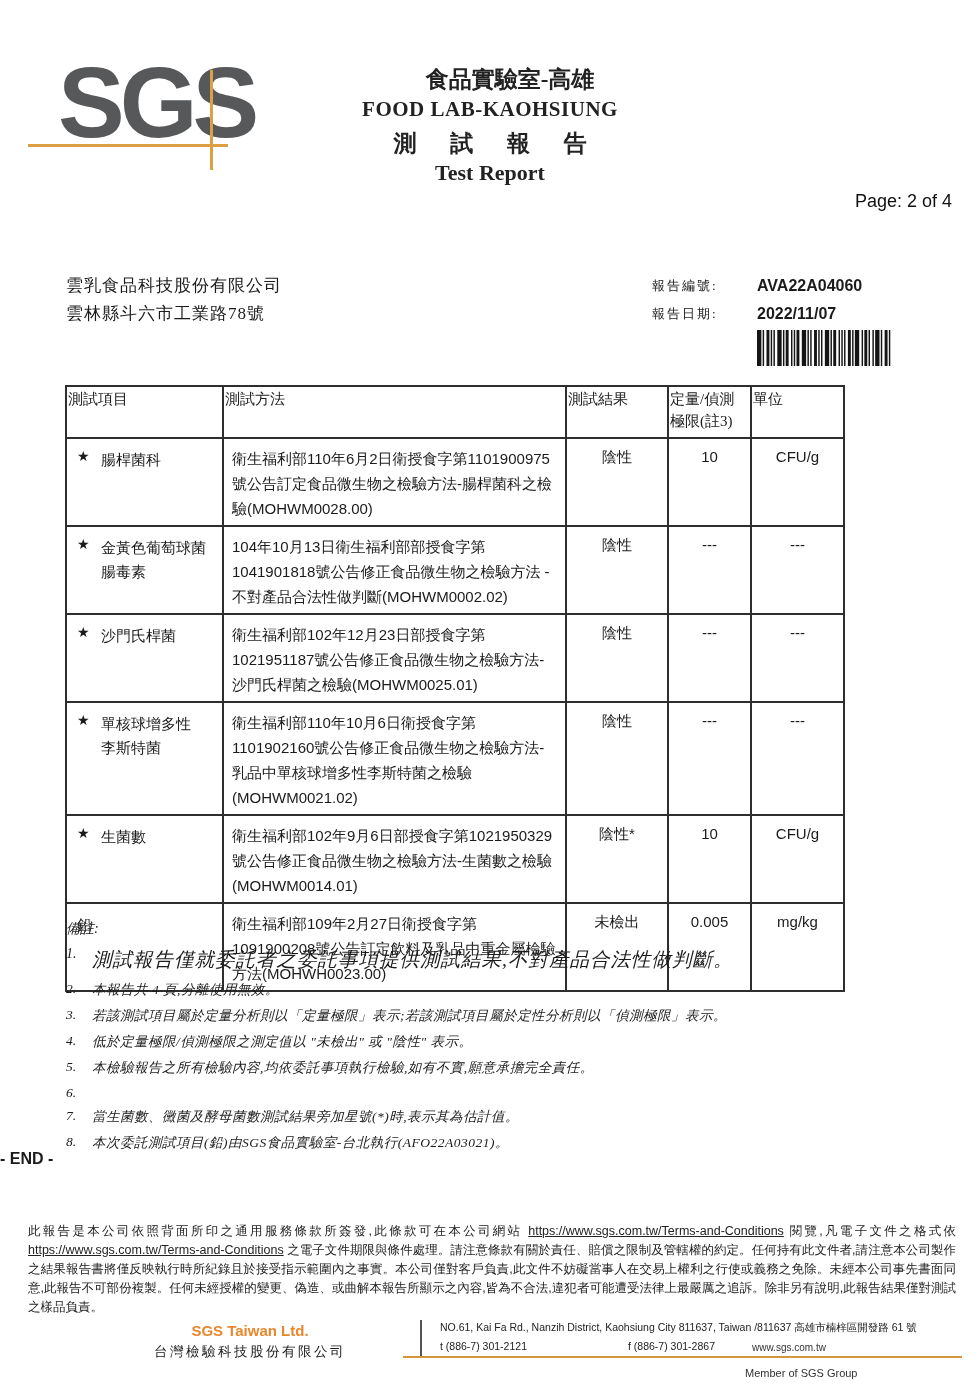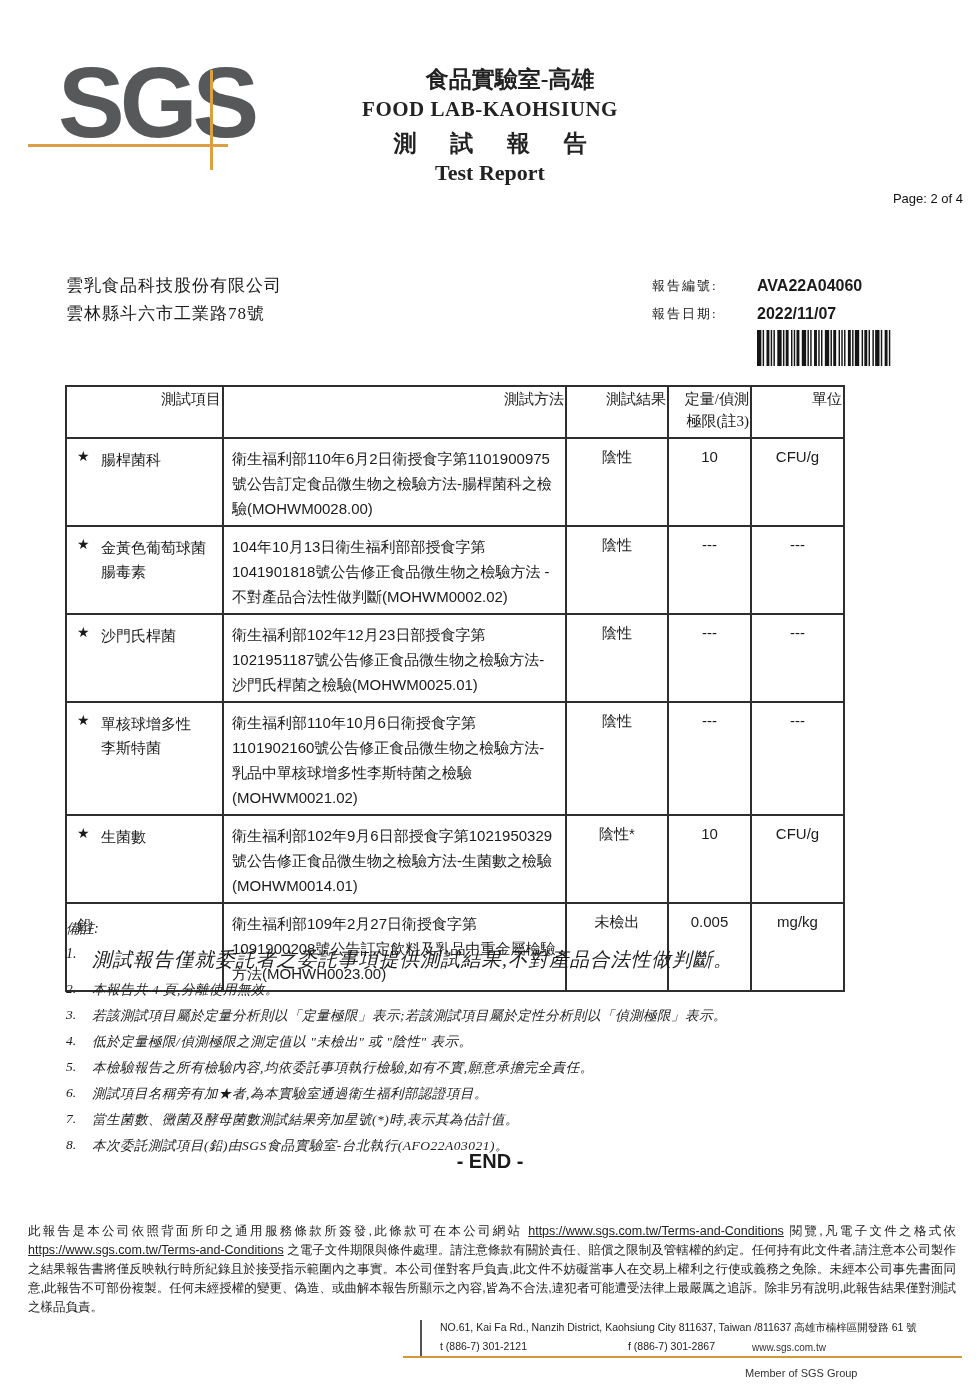--- a/index.html
+++ b/index.html
@@ -8,51 +8,51 @@
   
   .logo-text{position:absolute;left:58px;top:52px;font-size:100px;line-height:1;font-weight:700;
              letter-spacing:-5px;color:#57585a;font-family:"Liberation Sans",sans-serif;}
   .logo-hline{position:absolute;left:28px;top:144px;width:200px;height:3px;background:#dd9f44;}
   .logo-vline{position:absolute;left:210px;top:70px;width:3px;height:100px;background:#dd9f44;}
   .center-title{position:absolute;left:0;right:0;text-align:center;font-family:"Liberation Serif","DejaVu Serif",serif;font-weight:700;color:#222;}
   .t-zh1{top:64px;font-size:23px;padding-left:40px;}
   .t-en1{top:97px;font-size:21px;letter-spacing:.5px;}
   .t-zh2{top:128px;font-size:23px;letter-spacing:14px;text-indent:14px;}
   .t-en2{top:160px;font-size:22px;}
-  .page-label{position:absolute;right:17px;top:191px;font-size:13px;color:#111;}
+  .page-label{position:absolute;right:28px;top:191px;font-size:18px;color:#111;}
   
   .client-name{position:absolute;left:66px;top:274px;font-size:17px;font-family:"Liberation Serif","DejaVu Serif",serif;letter-spacing:1px;text-align:right;}
   .client-addr{position:absolute;left:66px;top:302px;font-size:17px;font-family:"Liberation Serif","DejaVu Serif",serif;letter-spacing:1px;}
   .meta-label{position:absolute;left:652px;font-size:13px;font-family:"Liberation Serif","DejaVu Serif",serif;letter-spacing:2px;}
   .meta-value{position:absolute;left:757px;font-size:16px;font-weight:700;}
   .m1{top:277px;} .m2{top:305px;}
   .barcode{position:absolute;left:757px;top:330px;width:152px;height:36px;}
   
   table.results{position:absolute;left:65px;top:385px;border-collapse:collapse;table-layout:fixed;
                 width:778px;font-size:15px;}
   table.results td,table.results th{border:2px solid #2e2e2e;vertical-align:top;overflow:hidden;}
-  th.h{font-family:"Liberation Serif","DejaVu Serif",serif;font-weight:400;font-size:15px;text-align:right;
+  th.h{font-family:"Liberation Serif","DejaVu Serif",serif;font-weight:400;font-size:15px;text-align:left;
        vertical-align:middle;white-space:pre-line;line-height:22px;}
   .col-item{width:157px;} .col-method{width:343px;} .col-result{width:102px;} .col-limit{width:83px;} .col-unit{width:93px;}
   td.c-item{padding:9px 4px 4px 10px;}
   .item-flex{display:flex;align-items:flex-start;}
   .star{width:24px;flex:none;font-size:14px;}
   .star:empty{display:none;}
   .item-name{white-space:pre-line;line-height:24px;}
   td.c-method{padding:7px 6px 4px 8px;line-height:25px;}
   td.c-center{text-align:center;padding-top:9px;}
   
   .notes{position:absolute;left:66px;top:920px;right:36px;font-family:"Liberation Serif","DejaVu Serif",serif;font-style:italic;}
   .notes-label{font-size:14px;margin-bottom:8px;}
   .note-row{display:flex;margin-bottom:5px;}
   .note-num{width:26px;flex:none;font-size:13.5px;padding-top:2px;}
   .note-text{font-size:13.5px;line-height:21px;letter-spacing:.5px;}
   .note-large .note-text{font-size:19.5px;line-height:28px;letter-spacing:1px;}
   .note-large .note-num{font-size:14px;padding-top:0;}
-  .end-label{position:absolute;left:0;right:0;top:1150px;text-align:center;font-size:20px;font-weight:700;}
+  .end-label{position:absolute;left:0;right:0;top:1150px;text-align:left;font-size:16px;font-weight:700;}
   
   .disclaimer{position:absolute;left:28px;right:24px;top:1222px;font-size:12.5px;line-height:19px;
               text-align:justify;color:#222;}
   .disclaimer a{color:#222;text-decoration:underline;}
   
   .f-company{position:absolute;left:105px;top:1322px;width:290px;text-align:center;}
   .f-company-en{font-size:15px;font-weight:700;color:#e8872d;}
   .f-company-zh{font-size:13.5px;font-family:"Liberation Serif","DejaVu Serif",serif;letter-spacing:2.5px;margin-top:4px;}
   .f-divider{position:absolute;left:420px;top:1320px;width:2px;height:36px;background:#555;}
   .f-address{position:absolute;left:440px;top:1321px;font-size:10.5px;color:#222;width:480px;}
@@ -234,36 +234,39 @@
     <div class="note-row">
       <span class="note-num">4.</span>
       <span class="note-text">低於定量極限/偵測極限之測定值以 "未檢出" 或 "陰性" 表示。</span>
     </div>
     <div class="note-row">
       <span class="note-num">5.</span>
       <span class="note-text">本檢驗報告之所有檢驗內容,均依委託事項執行檢驗,如有不實,願意承擔完全責任。</span>
     </div>
     <div class="note-row">
       <span class="note-num">6.</span>
-      <span class="note-text">測試項目名稱旁有加★者,為本實驗室通過衛生福利部認證項目。</span>
     </div>
     <div class="note-row">
       <span class="note-num">7.</span>
       <span class="note-text">當生菌數、黴菌及酵母菌數測試結果旁加星號(*)時,表示其為估計值。</span>
     </div>
     <div class="note-row">
       <span class="note-num">8.</span>
       <span class="note-text">本次委託測試項目(鉛)由SGS食品實驗室-台北執行(AFO22A03021)。</span>
     </div>
   </div>
 
   <div class="end-label">- END -</div>
 
   <div class="disclaimer"><span>此報告是本公司依照背面所印之通用服務條款所簽發,此條款可在本公司網站 </span><a href="#">https://www.sgs.com.tw/Terms-and-Conditions</a><span> 閱覽,凡電子文件之格式依 </span><a href="#">https://www.sgs.com.tw/Terms-and-Conditions</a><span> 之電子文件期限與條件處理。請注意條款有關於責任、賠償之限制及管轄權的約定。任何持有此文件者,請注意本公司製作之結果報告書將僅反映執行時所紀錄且於接受指示範圍內之事實。本公司僅對客戶負責,此文件不妨礙當事人在交易上權利之行使或義務之免除。未經本公司事先書面同意,此報告不可部份複製。任何未經授權的變更、偽造、或曲解本報告所顯示之內容,皆為不合法,違犯者可能遭受法律上最嚴厲之追訴。除非另有說明,此報告結果僅對測試之樣品負責。</span></div>
 
+  <div class="f-company">
+    <div class="f-company-en">SGS Taiwan Ltd.</div>
+    <div class="f-company-zh">台灣檢驗科技股份有限公司</div>
+  </div>
   <div class="f-divider"></div>
   <div class="f-address">NO.61, Kai Fa Rd., Nanzih District, Kaohsiung City 811637, Taiwan /811637 高雄市楠梓區開發路 61 號</div>
   <div class="f-tel">t (886-7) 301-2121</div>
   <div class="f-fax">f (886-7) 301-2867</div>
   <div class="f-web">www.sgs.com.tw</div>
   <div class="f-hline"></div>
   <div class="f-member">Member of SGS Group</div>
 
 </div>
 

